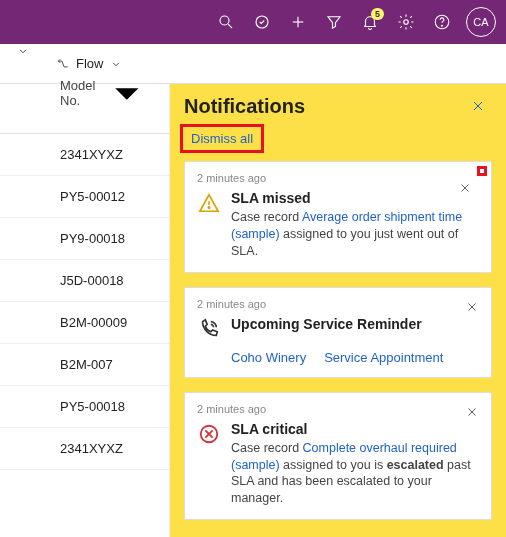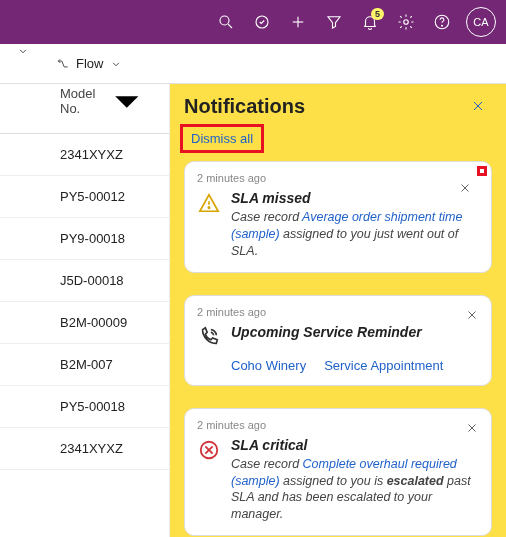--- a/index.html
+++ b/index.html
@@ -13,39 +13,39 @@
   .avatar { width:30px; height:30px; border:1.5px solid #fff; border-radius:50%; display:flex; align-items:center; justify-content:center; font-size:11px; margin-left:6px;}
   
   .cmdrow { height:40px; display:flex; padding:0 10px; border-bottom:1px solid #e1e1e1; font-size:13px;}
   .cmdrow .chev { margin:0 6px; color:#555;}
   .cmdrow .flow { display:flex; align-items:center; gap:6px; margin-left:10px;}
   .cmdrow svg { width:14px; height:14px; stroke:#333; fill:none; stroke-width:1.5;}
   
   .content { display:flex; height:calc(537px - 44px - 40px);}
   .grid { width:170px; border-right:1px solid #eee; font-size:13px;}
   .grid-header { height:50px; display:flex; align-items:flex-end;}
-  .grid-header .colhead { flex:1; padding:8px 14px 4px 60px; border-bottom:1px solid #ddd; display:flex; align-items:center; gap:4px; color:#444;}
+  .grid-header .colhead { flex:1; padding:8px 14px 12px 60px; border-bottom:1px solid #ddd; display:flex; align-items:center; gap:4px; color:#444;}
   .grid-body .row { height:42px; display:flex; align-items:center; padding-left:60px; border-bottom:1px solid #eee;}
   
   .panel { flex:1; padding:0 14px 10px 14px; overflow:hidden; background:#fde047;}
   .panel-header { display:flex; align-items:center; padding-top:8px;}
   .panel-title { font-size:20px; font-weight:600; flex:1;}
   .panel-close { width:28px; height:28px; display:flex; align-items:center; justify-content:center; cursor:pointer;}
   .panel-close svg { width:16px; height:16px; stroke:#2262c9; stroke-width:1.5; fill:none;}
   .dismiss-all { display:inline-block; color:#2262c9; font-size:13px; padding:4px 8px; margin:4px 0 8px -4px; cursor:pointer;}
   .red-box { border:3px solid #e81123; }
   
-  .card { border:1px solid #ddd; border-radius:10px; padding:10px 12px 12px 12px; margin-bottom:22px; font-size:12.5px; background:#fff; position:relative;}
+  .card { border:1px solid #ddd; border-radius:2px; padding:10px 12px 12px 12px; margin-bottom:14px; font-size:12.5px; background:#fff; position:relative;}
   .card-time { color:#888; font-size:11px; margin-bottom:6px;}
   .card-close { position:absolute; top:8px; right:8px; width:22px; height:22px; display:flex; align-items:center; justify-content:center; cursor:pointer;}
   .card-close svg { width:14px; height:14px; stroke:#555; stroke-width:1.6; fill:none;}
   .card-body { display:flex; gap:10px;}
   .card-icon { width:24px; display:flex; justify-content:center; padding-top:2px;}
   .card-icon svg { width:22px; height:22px;}
-  .card-main { flex:1;font-style:italic;}
+  .card-main { flex:1;}
   .card-title { font-weight:600; font-size:14px; margin-bottom:3px;}
   .card-text { color:#444; line-height:1.35;}
   .link { color:#2262c9; cursor:pointer;}
   .card-actions { margin-top:10px; display:flex; gap:18px; padding-left:34px;}
   .card-actions .link { font-size:13px;}
   b { font-weight:700;}
   .close-red-wrap { position:absolute; top:4px; right:4px; padding:2px;}
 </style>
 </head>
 <body>

